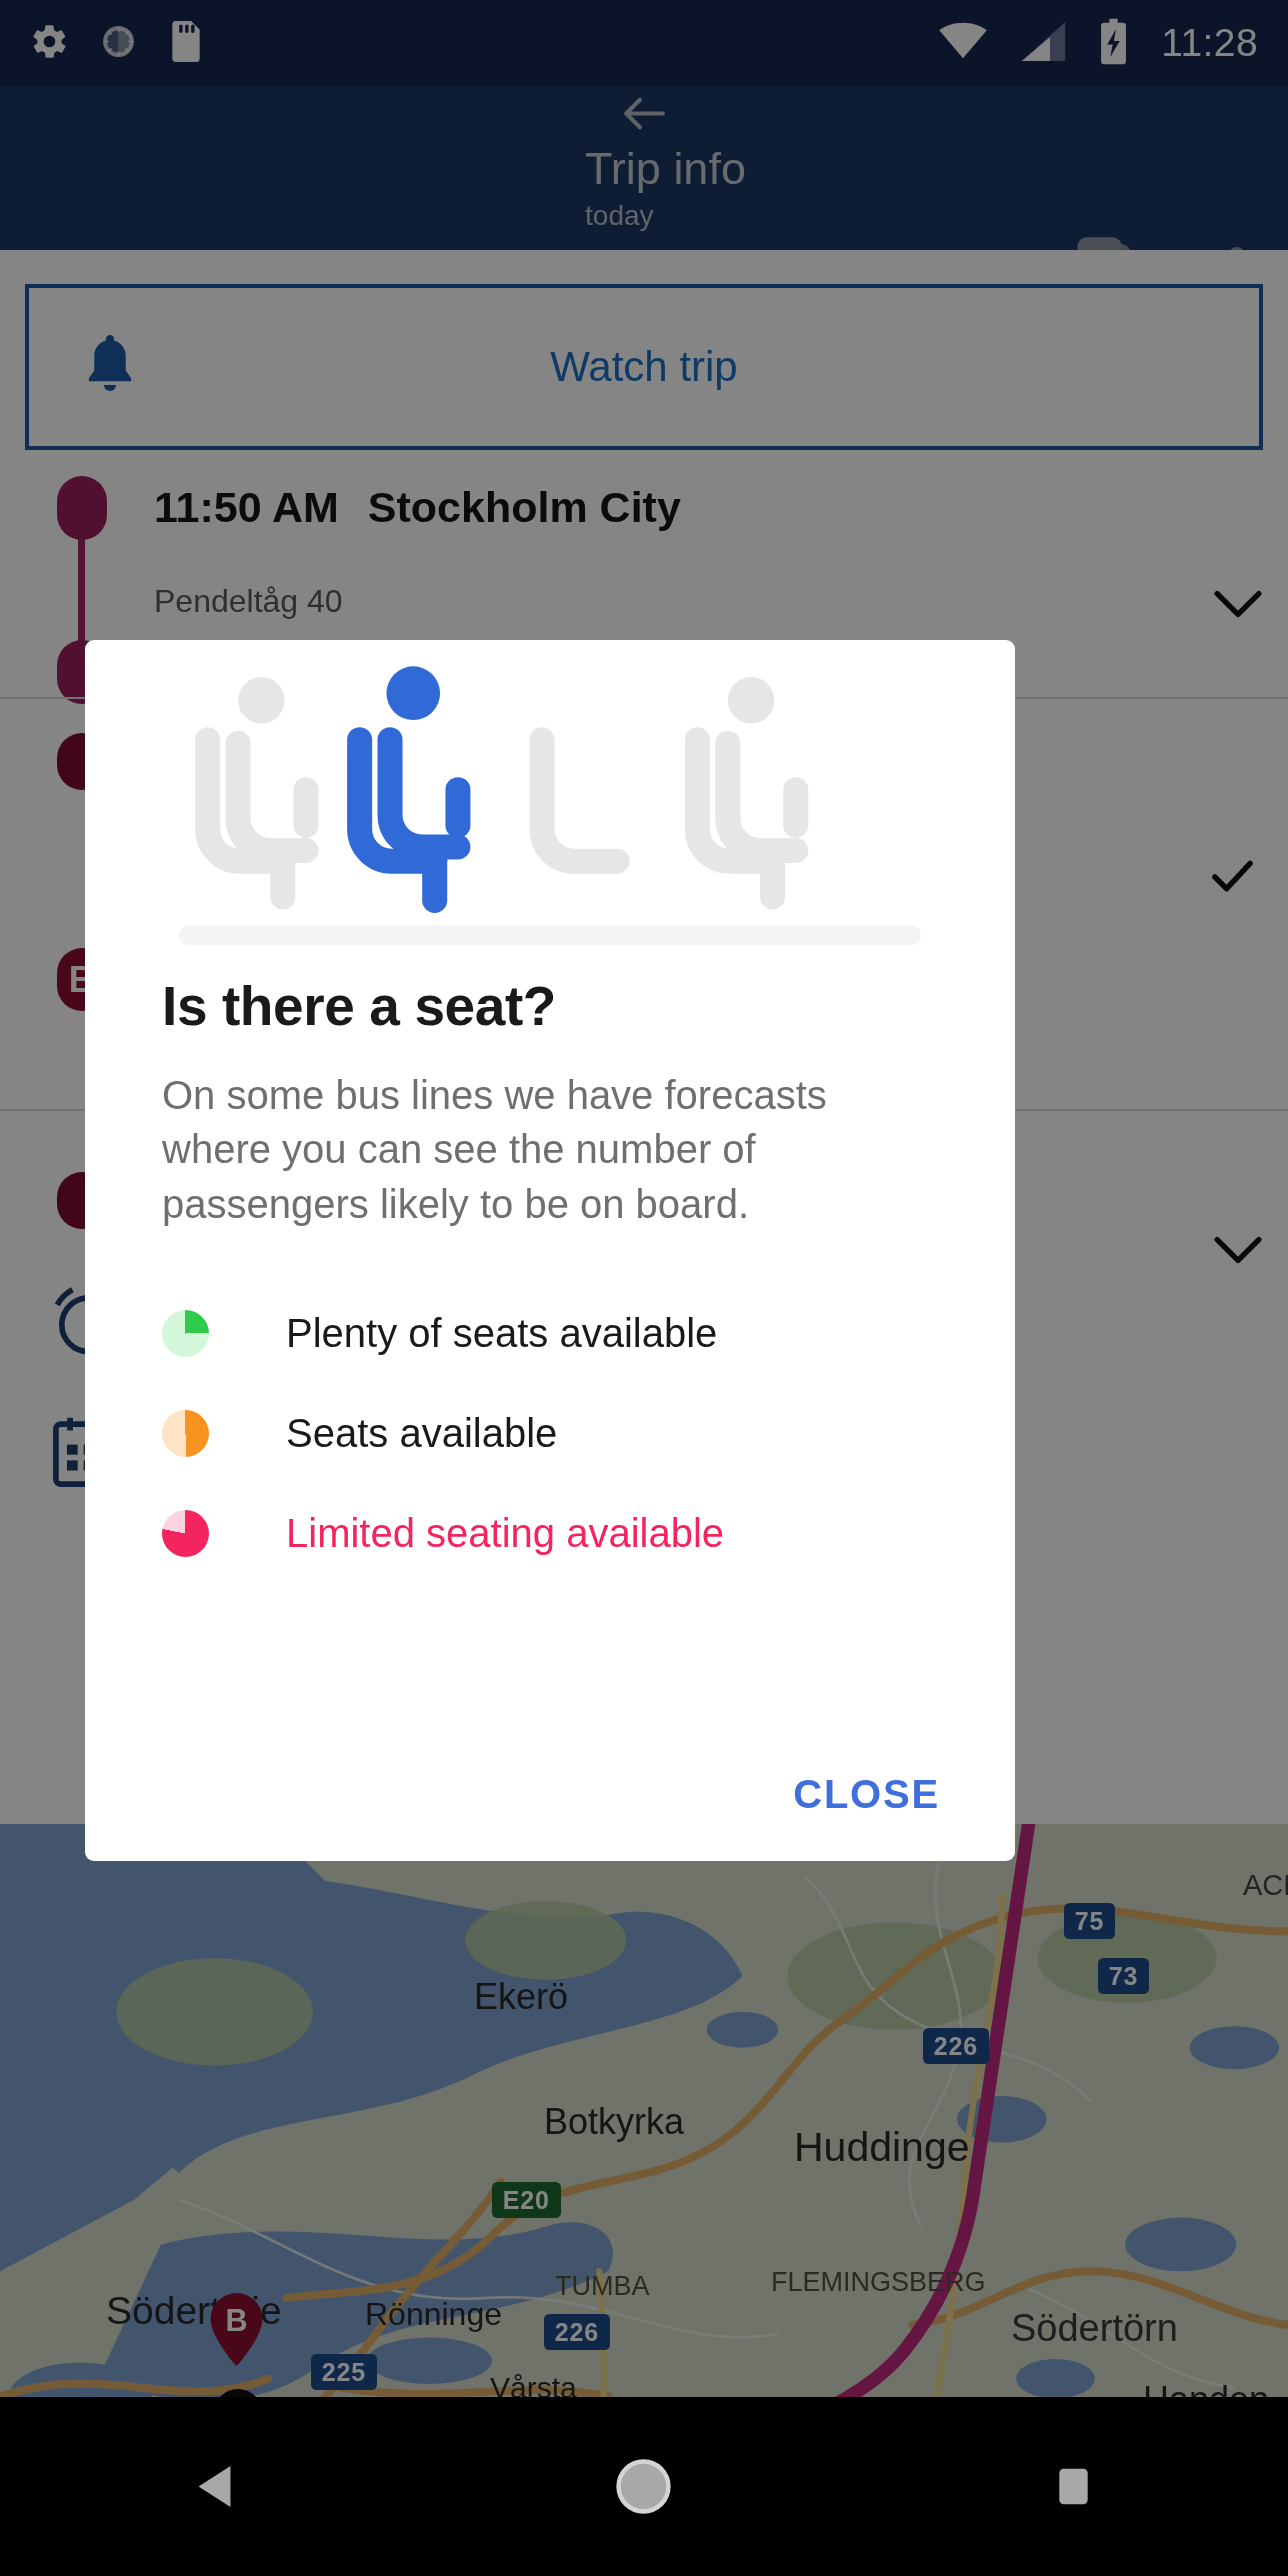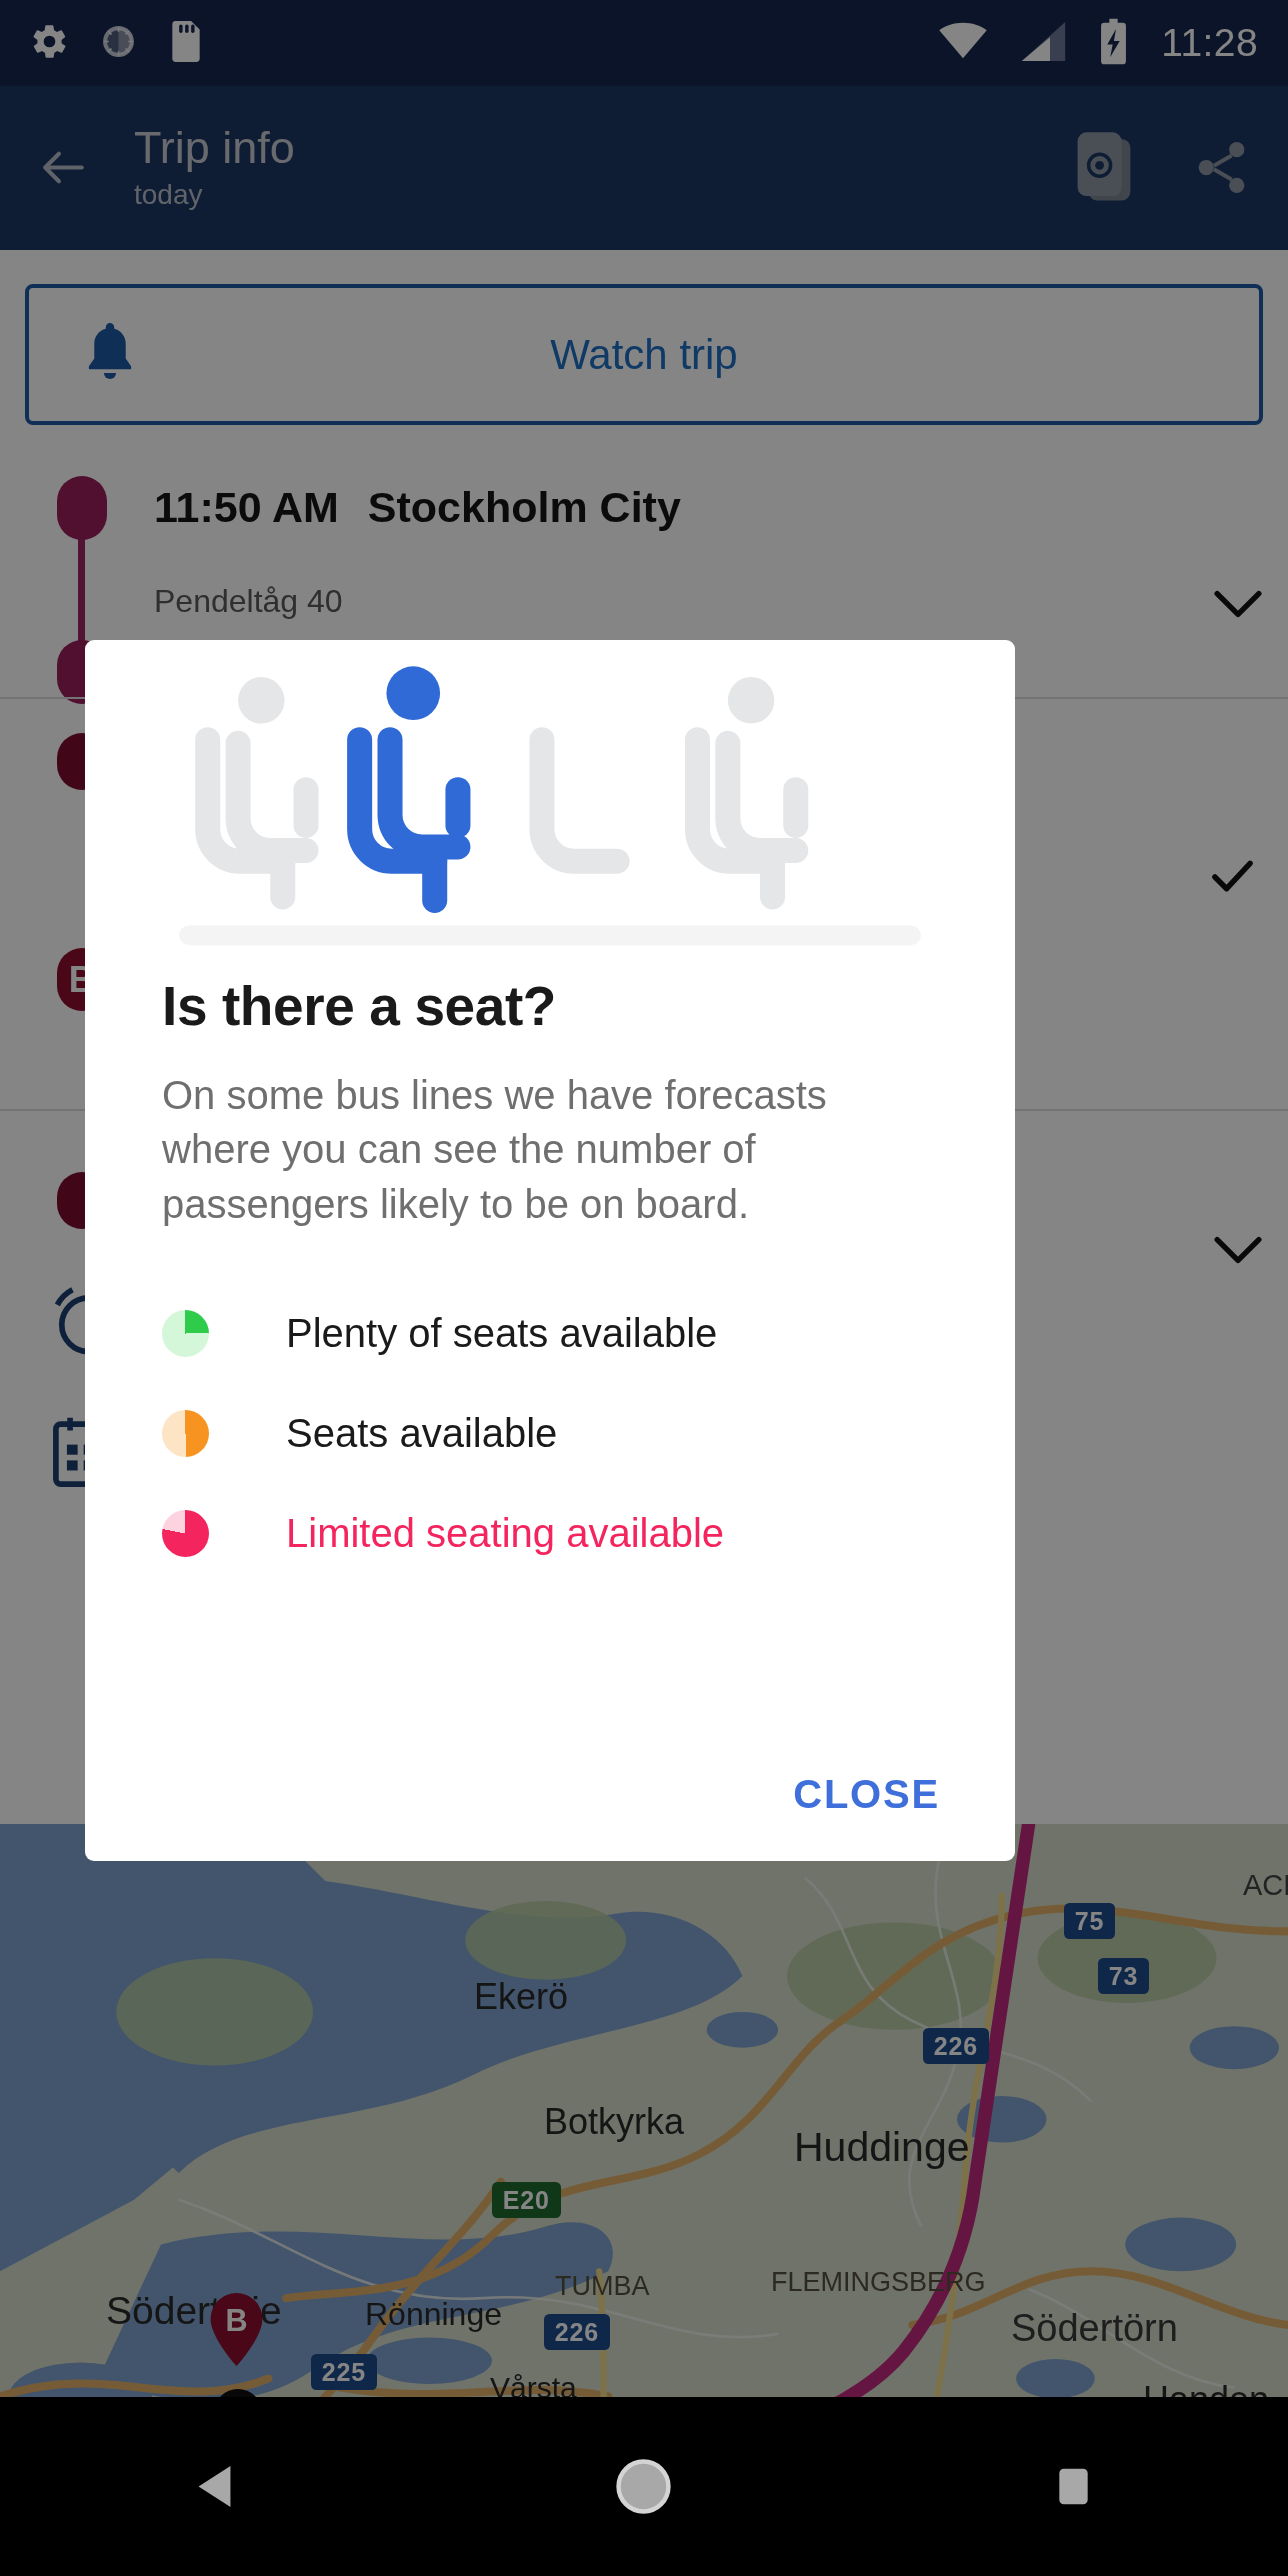--- a/index.html
+++ b/index.html
@@ -18,34 +18,34 @@
     position:absolute; left:0; top:0; width:1288px; height:86px;
     background:#17274f; display:flex; align-items:center; padding:0 30px;
   }
   .sb-left { display:flex; align-items:center; gap:30px; }
   .sb-right { margin-left:auto; display:flex; align-items:center; gap:33px; }
   #status-clock { color:#fff; font-size:39px; letter-spacing:0.4px; }
 
   
   #app-bar {
     position:absolute; left:0; top:86px; width:1288px; height:165px;
-    background:#1b3664; display:flex; align-items:center; padding:0 36px;
+    background:#1b3664; display:flex; align-items:center; padding:0 36px;flex-direction:column;
   }
   #appbar-titles { margin-left:43px; }
   #appbar-title { color:#c7ccd4; font-size:45px; line-height:1.1; }
   #appbar-subtitle { color:#b9c0cb; font-size:28px; line-height:1.35; margin-top:3.6px; }
   #appbar-actions { margin-left:auto; display:flex; align-items:center; gap:54px; }
 
   
   #content { position:absolute; left:0; top:250px; width:1288px; bottom:0; background:#fff; }
 
   
   #watch-trip-button {
-    position:absolute; left:25px; top:34px; width:1238px; height:141px;
-    border:4.5px solid #1f5ba8; border-radius:8px;
+    position:absolute; left:25px; top:34px; width:1238px; height:166px;
+    border:4.5px solid #1f5ba8; border-radius:0;
     display:flex; align-items:center; justify-content:center; background:#fff;
   }
   #watch-trip-label { color:#1f6fc4; font-size:42px; }
   #bell-icon { position:absolute; left:55px; top:50%; transform:translateY(-50%); }
 
   
   .trip-row { position:absolute; left:0; width:1288px; }
   .trip-time-name { font-size:43px; color:#161616; font-weight:bold; }
   .trip-sub { font-size:32px; color:#5a5a5a; }
   .row-divider { position:absolute; left:0; width:1288px; height:1.8px; background:#dcdcdc; }

